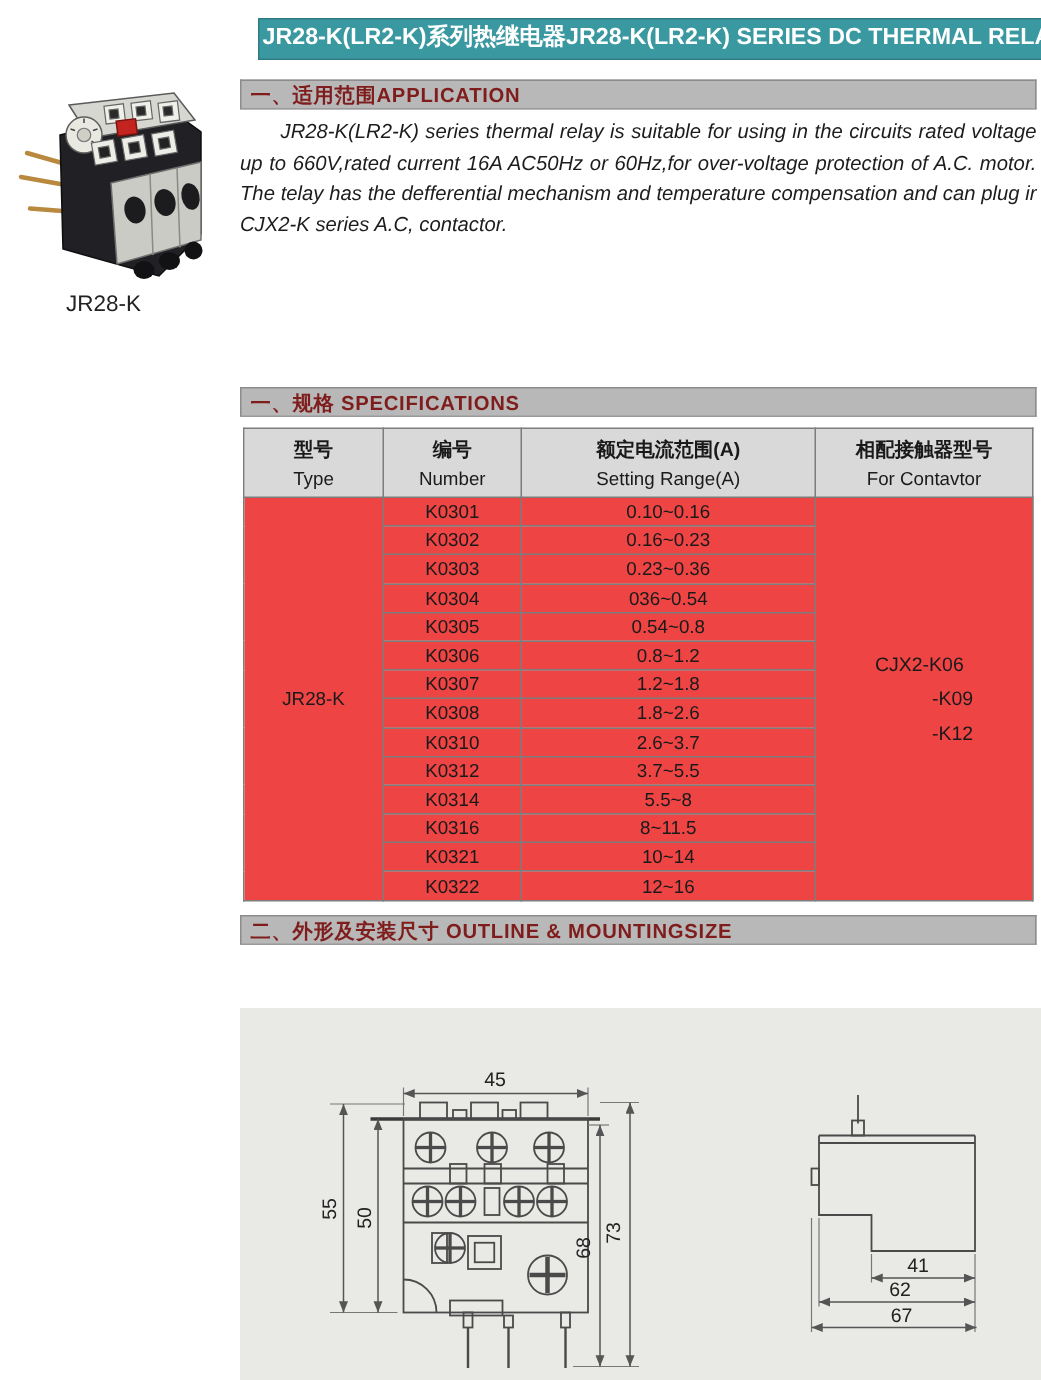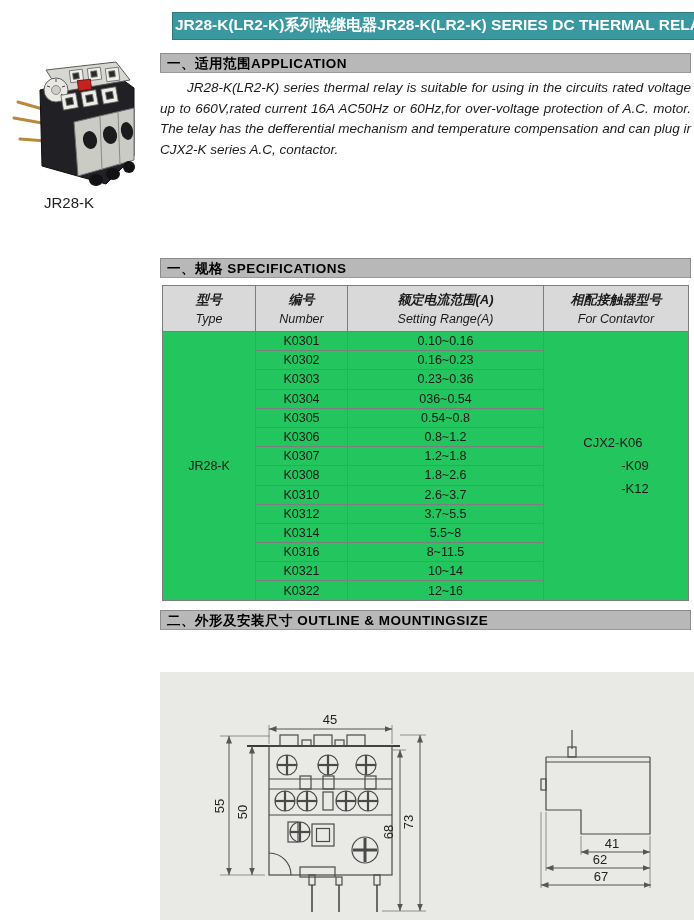--- a/index.html
+++ b/index.html
@@ -18,46 +18,46 @@
   .photo-wrap{position:absolute;left:12px;top:46px;width:128px;height:146px;}
   .photo-label{
     position:absolute;left:10px;top:194px;width:118px;text-align:center;
     font-size:15px;color:#222;
   }
   .content{position:absolute;left:160px;top:0;width:531px;}
   .section-bar{
     position:absolute;left:0;width:531px;height:20px;
     background:var(--section-bar,#b8b8b8);
     border:1px solid #8c8c8c;border-bottom-color:#9a9a9a;
-    font-size:13.5px;font-weight:bold;color:#000000;line-height:19px;
+    font-size:13.5px;font-weight:bold;color:#7f1d1d;line-height:19px;
     padding-left:6px;box-sizing:border-box;letter-spacing:0.5px;
   }
   .bar-application{top:53px;}
   .bar-specs{top:258px;}
   .bar-outline{top:610px;}
   .paras{position:absolute;left:0;top:76px;width:531px;}
   .paras p{
     margin:0;text-align:justify;font-size:13.5px;line-height:20.5px;
     text-indent:2em;letter-spacing:0.2px;color:#1c1c1c;
   }
   .paras p.en{margin-top:2px;letter-spacing:0px;font-style:italic;}
   table.spec{
     position:absolute;left:2px;top:285px;width:526px;
     border-collapse:collapse;table-layout:fixed;
   }
   table.spec th,table.spec td{
     border:1px solid #7d7d7d;text-align:center;padding:0;
     font-size:12.5px;color:#1a1a1a;
   }
   table.spec th{
-    background:var(--table-header-bg,#d9d9d9);height:45px;font-weight:normal;font-style:italic;
+    background:var(--table-header-bg,#d9d9d9);height:45px;font-weight:normal;
   }
   table.spec th .h-cn{font-weight:bold;font-size:13px;line-height:20px;}
   table.spec th .h-en{font-size:12.5px;line-height:18px;}
-  table.spec td{height:18.2px;background:#22c55e;}
+  table.spec td{height:18.2px;background:#ef4444;}
   td.cell-type{font-size:13px;vertical-align:middle;}
   td.cell-contactor{vertical-align:middle;}
   td.cell-contactor .ct{display:inline-block;text-align:left;font-size:13px;line-height:23px;}
   td.cell-contactor .ct div.indent{padding-left:38px;}
   .col-type{width:93px;}.col-number{width:92px;}.col-range{width:196px;}.col-contactor{width:145px;}
   .panel{
     position:absolute;left:0;top:672px;width:611px;height:282px;
     background:var(--panel-bg,#e9e9e6);
   }
   .panel svg{display:block;}

